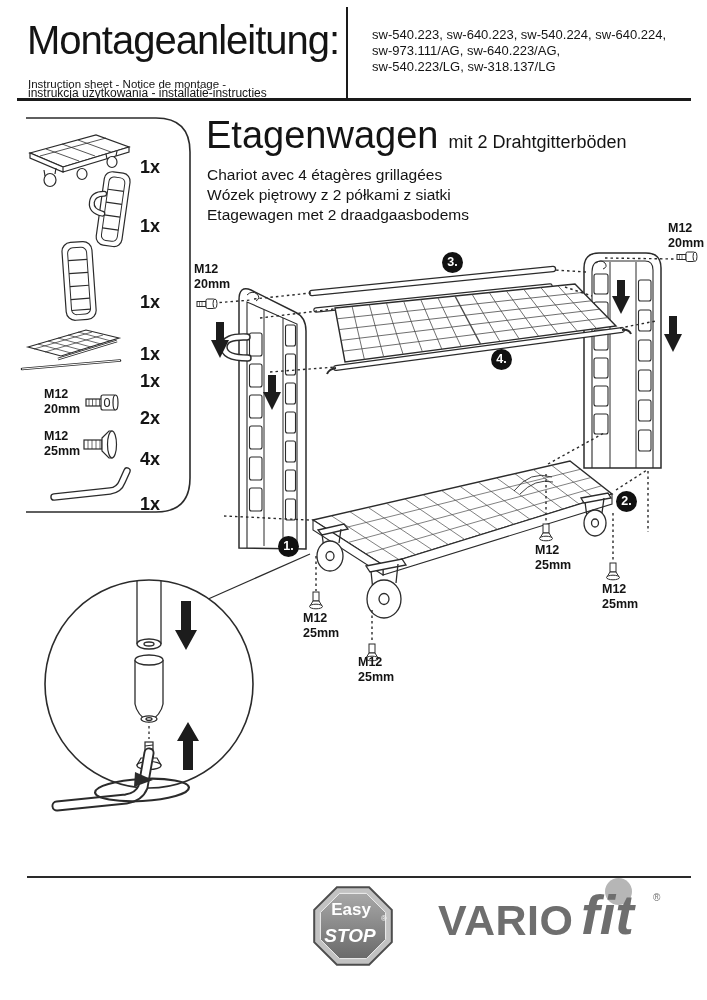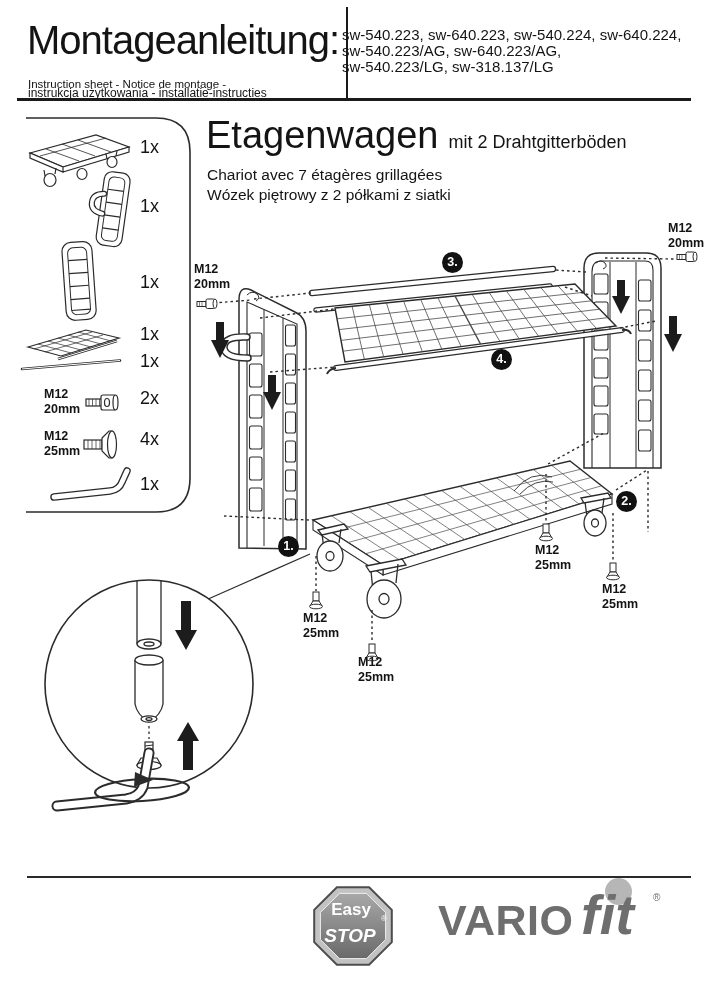--- a/index.html
+++ b/index.html
@@ -1,29 +1,29 @@
 <!DOCTYPE html>
 <html><head>
 <meta charset="utf-8">
 <style>
   html,body{margin:0;padding:0;background:#fff;}
   #page{position:relative;width:707px;height:1000px;background:#fff;overflow:hidden;
         font-family:"Liberation Sans",sans-serif;color:#141414;}
   .abs{position:absolute;}
   #main-title{left:27px;top:18px;font-size:40px;letter-spacing:-1px;white-space:nowrap;}
   #vdiv{left:346px;top:7px;width:2px;height:91px;background:#1a1a1a;}
-  #codes{left:342px;top:27px;font-size:15px;line-height:16.2px;white-space:nowrap;}
+  #codes{left:372px;top:27px;font-size:13px;line-height:16.2px;white-space:nowrap;}
   #sub1{left:28px;top:78px;font-size:11.5px;}
   #sub2{left:28px;top:86px;font-size:12px;}
   #hrule{left:17px;top:98px;width:674px;height:3px;background:#1a1a1a;}
   #title-block{left:206px;top:114px;white-space:nowrap;}
   #title-block .big{font-size:38px;}
   #title-block .small{font-size:18px;margin-left:10px;}
   .trans{left:207px;font-size:15.5px;white-space:nowrap;}
-  .qty{left:140px;font-size:18px;font-weight:400;}
+  .qty{left:140px;font-size:18px;font-weight:700;margin-top:20px;}
   .mlabel{font-size:12.5px;line-height:15px;font-weight:600;white-space:nowrap;}
   .callout{width:21px;height:21px;border-radius:50%;background:#111;color:#fff;
            font-size:12.5px;font-weight:700;text-align:center;line-height:21px;}
   #footer-rule{left:27px;top:876px;width:664px;height:2px;background:#2a2a2a;}
   #vario{left:438px;top:896px;font-size:43px;font-weight:700;color:#6e6e6e;letter-spacing:.5px;z-index:3;}
   #fit{left:581px;top:882px;font-size:56px;font-weight:700;font-style:italic;color:#6e6e6e;z-index:3;}
   #fit-dot{left:605px;top:878px;width:27px;height:27px;border-radius:50%;background:#b6b6b6;z-index:2;}
   #vario-reg{left:653px;top:892px;font-size:10px;color:#6e6e6e;z-index:3;}
   svg{position:absolute;left:0;top:0;}
 </style>
@@ -362,32 +362,33 @@
       <text x="351" y="915" text-anchor="middle" font-size="17" font-weight="700" fill="#fff" font-family="Liberation Sans, sans-serif">Easy</text>
       <text x="381" y="921" font-size="7.5" fill="#fff" font-family="Liberation Sans, sans-serif">®</text>
       <text x="350" y="942" text-anchor="middle" font-size="19" font-weight="700" font-style="italic" fill="#fff" font-family="Liberation Sans, sans-serif">STOP</text>
     </g>
   </svg>
 
   <div class="abs" id="main-title">Montageanleitung:</div>
   <div class="abs" id="vdiv"></div>
   <div class="abs" id="codes">
     <div>sw-540.223, sw-640.223, sw-540.224, sw-640.224,</div>
-    <div>sw-540.223/AG, sw-640.223/AG,</div>
+    <div>sw-973.111/AG, sw-640.223/AG,</div>
     <div>sw-540.223/LG, sw-318.137/LG</div>
   </div>
   <div class="abs" id="sub1">Instruction sheet - Notice de montage  -</div>
   <div class="abs" id="sub2">instrukcja użytkowania - installatie-instructies</div>
   <div class="abs" id="hrule"></div>
 
   <div class="abs" id="title-block">
     <span class="big">Etagenwagen</span><span class="small">mit 2 Drahtgitterböden</span>
   </div>
-  <div class="abs trans" style="top:166px">Chariot avec 7 étagères grillagées</div>
+  <div class="abs trans" style="top:166px">Chariot avec 4 étagères grillagées</div>
   <div class="abs trans" style="top:186px">Wózek piętrowy z 2 półkami z siatki</div>
+  <div class="abs trans" style="top:206px">Etagewagen met 2 draadgaasbodems</div>
 
   <div class="abs qty" style="top:137px">1x</div>
   <div class="abs qty" style="top:196px">1x</div>
   <div class="abs qty" style="top:272px">1x</div>
   <div class="abs qty" style="top:324px">1x</div>
   <div class="abs qty" style="top:351px">1x</div>
   <div class="abs qty" style="top:388px">2x</div>
   <div class="abs qty" style="top:429px">4x</div>
   <div class="abs qty" style="top:474px">1x</div>
 

